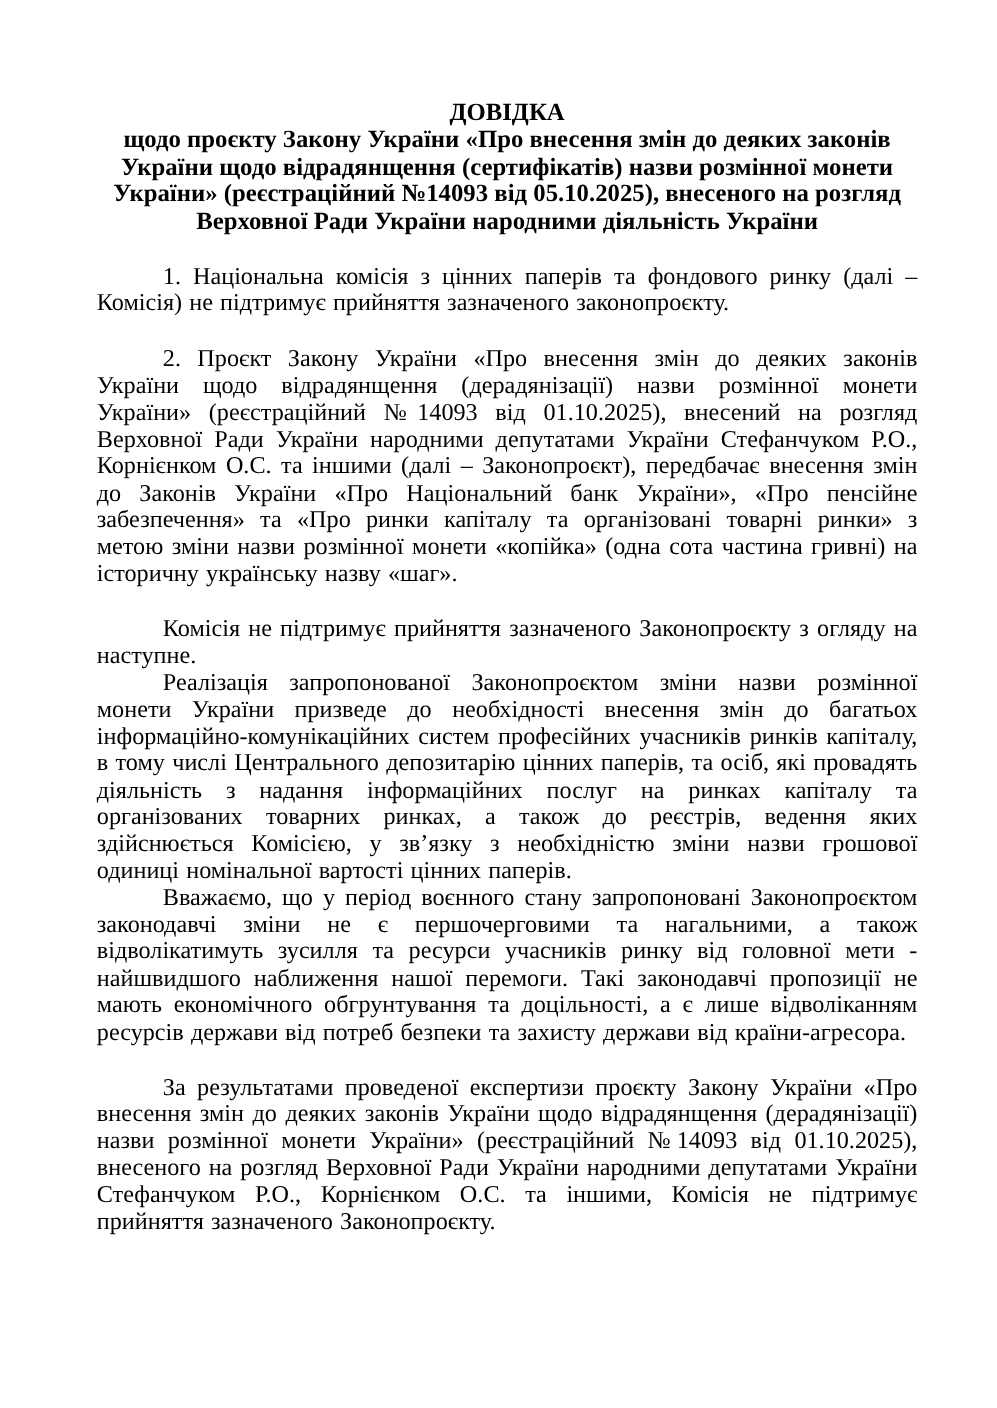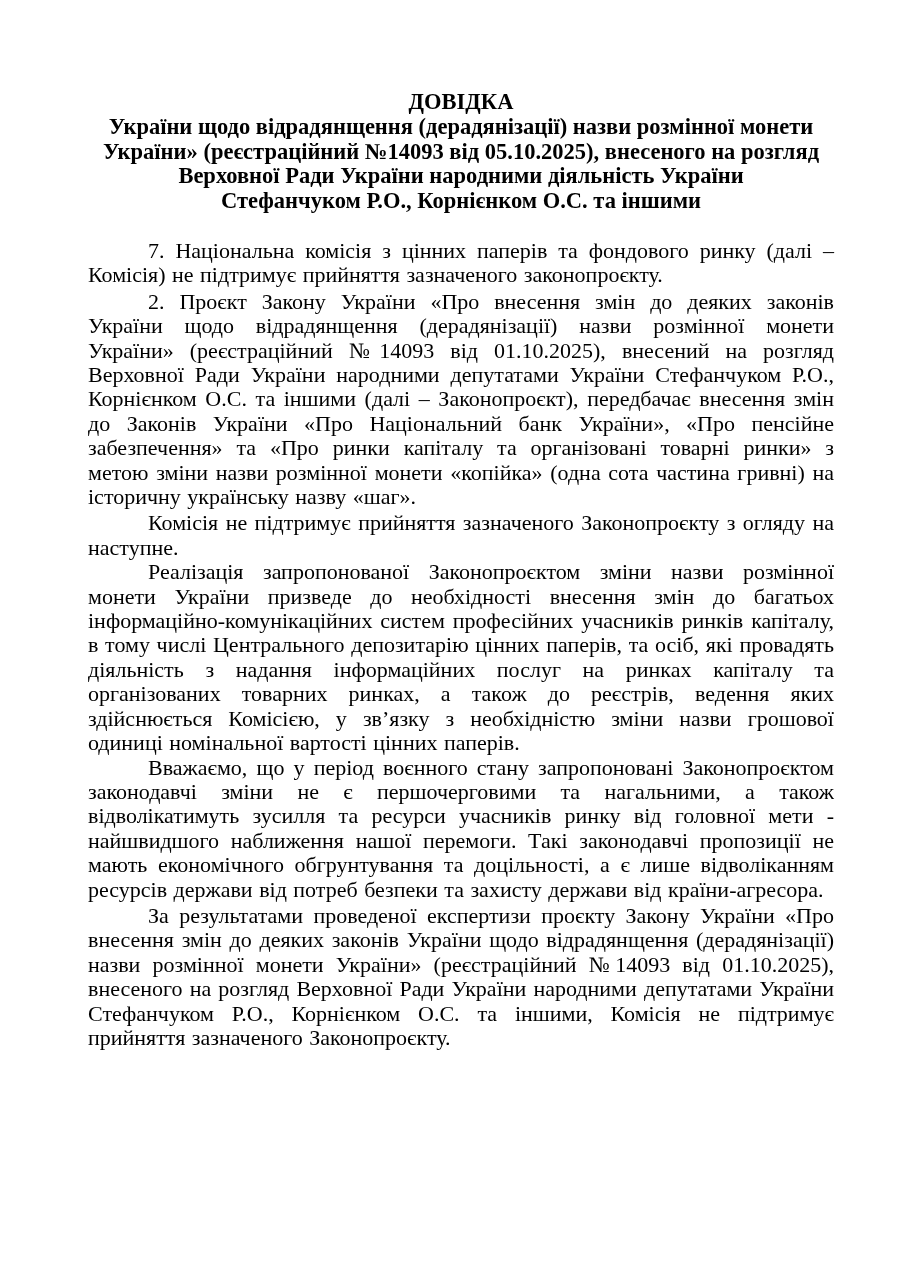--- a/index.html
+++ b/index.html
@@ -33,38 +33,38 @@
   }
   .body-block p {
     margin: 0;
     font-size: 22px;
     line-height: 24.4px;
     text-align: justify;
     text-indent: 60px;
     word-spacing: 1px;
   }
   .body-block p.p-gap {
-    margin-top: 2px;
+    margin-top: 26px;
   }
 </style>
 </head>
 <body>
 
 <div class="page">
 
   <header class="title-block">
     <div>ДОВІДКА</div>
-    <div>України щодо відрадянщення (дерадянізації) назви розмінної монети</div>
+    <div>щодо проєкту Закону України «Про внесення змін до деяких законів</div>
+    <div>України щодо відрадянщення (сертифікатів) назви розмінної монети</div>
     <div>України» (реєстраційний №14093 від 05.10.2025), внесеного на розгляд</div>
     <div>Верховної Ради України народними діяльність України</div>
-    <div>Стефанчуком Р.О., Корнієнком О.С. та іншими</div>
   </header>
 
   <main class="body-block">
-    <p>7. Національна комісія з цінних паперів та фондового ринку (далі – Комісія) не підтримує прийняття зазначеного законопроєкту.</p>
+    <p>1. Національна комісія з цінних паперів та фондового ринку (далі – Комісія) не підтримує прийняття зазначеного законопроєкту.</p>
     <p class="p-gap">2. Проєкт Закону України «Про внесення змін до деяких законів України щодо відрадянщення (дерадянізації) назви розмінної монети України» (реєстраційний №14093 від 01.10.2025), внесений на розгляд Верховної Ради України народними депутатами України Стефанчуком Р.О., Корнієнком О.С. та іншими (далі – Законопроєкт), передбачає внесення змін до Законів України «Про Національний банк України», «Про пенсійне забезпечення» та «Про ринки капіталу та організовані товарні ринки» з метою зміни назви розмінної монети «копійка» (одна сота частина гривні) на історичну українську назву «шаг».</p>
     <p class="p-gap">Комісія не підтримує прийняття зазначеного Законопроєкту з огляду на наступне.</p>
     <p>Реалізація запропонованої Законопроєктом зміни назви розмінної монети України призведе до необхідності внесення змін до багатьох інформаційно-комунікаційних систем професійних учасників ринків капіталу, в тому числі Центрального депозитарію цінних паперів, та осіб, які провадять діяльність з надання інформаційних послуг на ринках капіталу та організованих товарних ринках, а також до реєстрів, ведення яких здійснюється Комісією, у зв’язку з необхідністю зміни назви грошової одиниці номінальної вартості цінних паперів.</p>
     <p>Вважаємо, що у період воєнного стану запропоновані Законопроєктом законодавчі зміни не є першочерговими та нагальними, а також відволікатимуть зусилля та ресурси учасників ринку від головної мети - найшвидшого наближення нашої перемоги. Такі законодавчі пропозиції не мають економічного обгрунтування та доцільності, а є лише відволіканням ресурсів держави від потреб безпеки та захисту держави від країни-агресора.</p>
     <p class="p-gap">За результатами проведеної експертизи проєкту Закону України «Про внесення змін до деяких законів України щодо відрадянщення (дерадянізації) назви розмінної монети України» (реєстраційний №14093 від 01.10.2025), внесеного на розгляд Верховної Ради України народними депутатами України Стефанчуком Р.О., Корнієнком О.С. та іншими, Комісія не підтримує прийняття зазначеного Законопроєкту.</p>
   </main>
 
 </div>
 
 </body></html>

